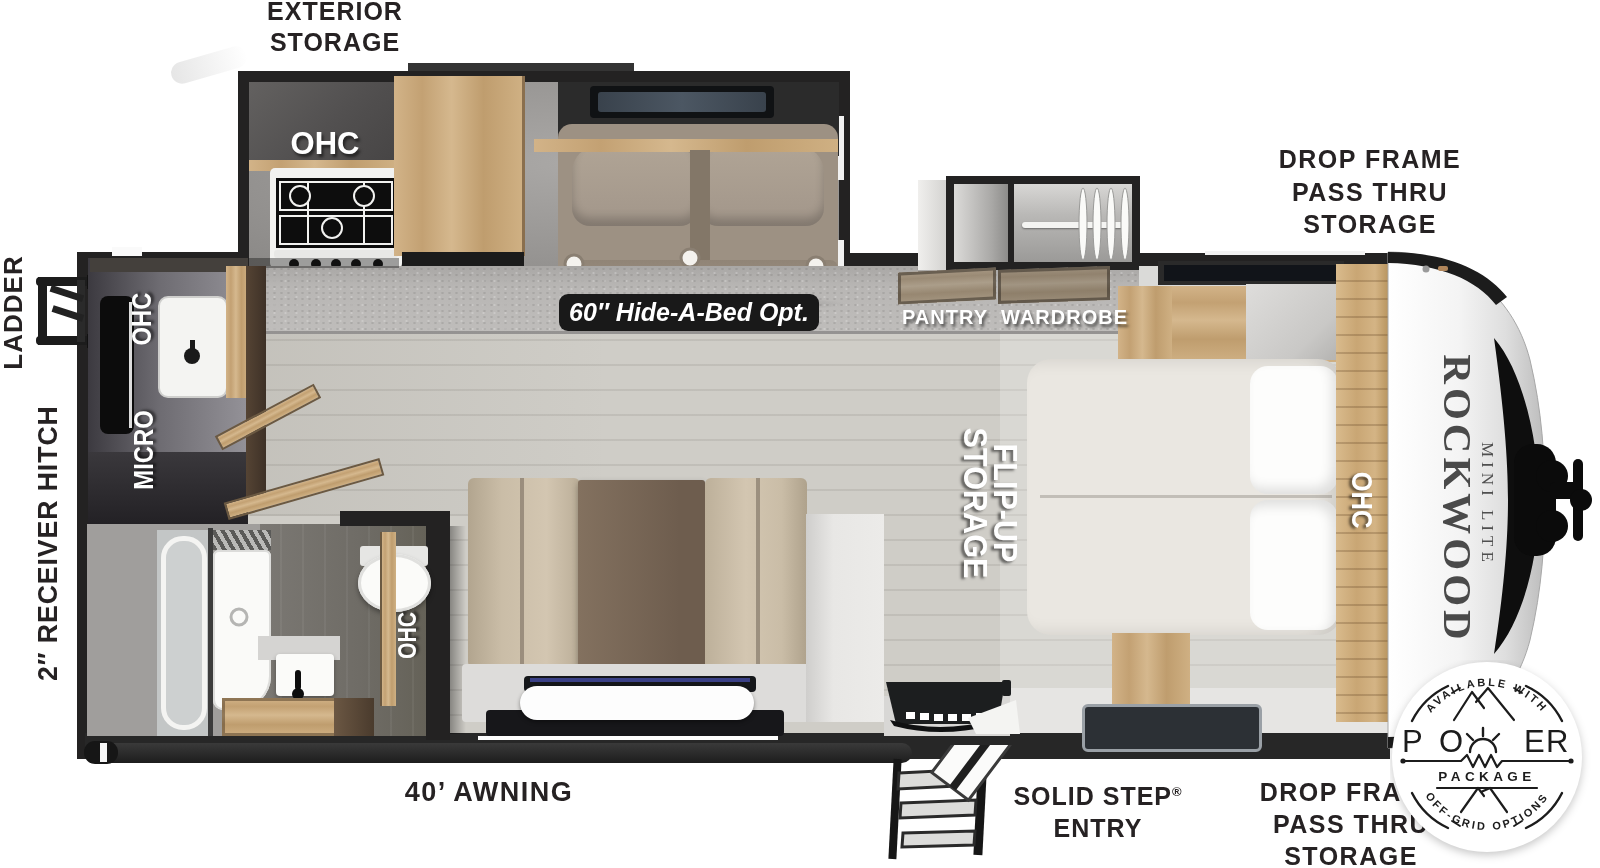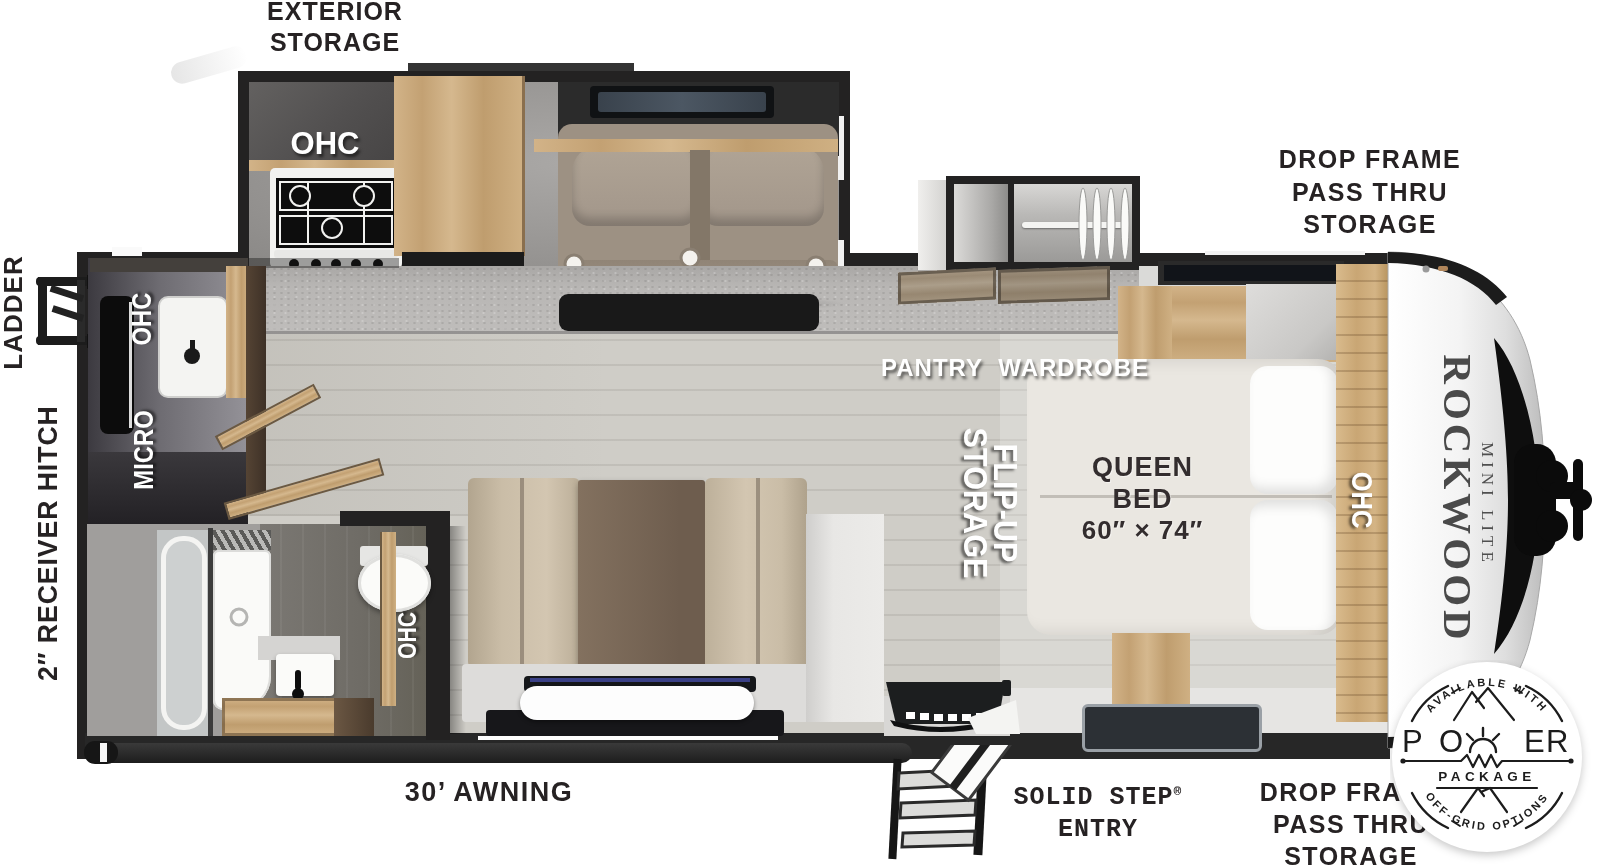--- a/index.html
+++ b/index.html
@@ -13,23 +13,23 @@
   .woodh{background:linear-gradient(180deg,#d2b388 0%,#c3a173 22%,#d5b88e 45%,#bf9d6e 70%,#cfb083 100%);}
 </style>
 </head>
 <body>
 <div id="c">
 
 <div class="lbl" style="left:235px;top:-4px;width:200px;font-size:25px;line-height:31px;letter-spacing:1px;">EXTERIOR<br>STORAGE</div>
 
 <div class="lbl" style="left:1250px;top:143px;width:240px;font-size:25px;line-height:32.5px;letter-spacing:1.5px;">DROP FRAME<br>PASS THRU<br>STORAGE</div>
 
-<div class="lbl" style="left:389px;top:777px;width:200px;font-size:27px;letter-spacing:1.5px;">30’ AWNING</div>
-
-<div class="lbl" style="left:998px;top:776px;width:200px;font-size:25px;line-height:32px;letter-spacing:1px;font-family:Liberation Mono, monospace;">SOLID STEP<sup style="font-size:13px;">®</sup><br>ENTRY</div>
+<div class="lbl" style="left:389px;top:777px;width:200px;font-size:27px;letter-spacing:1.5px;">40’ AWNING</div>
+
+<div class="lbl" style="left:998px;top:776px;width:200px;font-size:25px;line-height:32px;letter-spacing:1px;">SOLID STEP<sup style="font-size:13px;">®</sup><br>ENTRY</div>
 
 <div class="lbl" style="left:1231px;top:776px;width:240px;font-size:25px;line-height:32px;letter-spacing:1.5px;">DROP FRAME<br>PASS THRU<br>STORAGE</div>
 
 <div class="lbl rot" style="left:-47px;top:297px;width:120px;font-size:26px;transform:rotate(-90deg);">LADDER</div>
 
 <div class="lbl rot" style="left:-92px;top:532px;width:280px;font-size:28px;transform:rotate(-90deg) scaleX(.95);">2″ RECEIVER HITCH</div>
 
 <div class="abs" style="left:170px;top:54px;width:78px;height:22px;background:linear-gradient(90deg,rgba(140,140,140,.22),rgba(140,140,140,0));transform:rotate(-16deg);border-radius:11px;"></div>
 
 <div class="abs" style="left:90px;top:266px;width:1300px;height:470px;background:#cfcdc7;"></div>
@@ -142,20 +142,21 @@
 
 <div class="abs" style="left:243px;top:266px;width:897px;height:68px;background:linear-gradient(180deg,#a9a7a5 0%,#b8b6b4 30%,#bfbdbb 100%);"></div>
 
 <div class="abs" style="left:243px;top:266px;width:897px;height:68px;background-image:radial-gradient(rgba(80,78,76,.16) 1px, rgba(0,0,0,0) 1.4px),radial-gradient(rgba(255,255,255,.22) 1px, rgba(0,0,0,0) 1.4px);background-size:7px 6px,11px 8px;background-position:0 0,4px 3px;"></div>
 
 <div class="abs" style="left:556px;top:296px;width:292px;height:16px;background:radial-gradient(ellipse,rgba(0,0,0,.35),rgba(0,0,0,0) 70%);"></div>
 
 
 <div class="abs" style="left:559px;top:294px;width:260px;height:37px;background:#191919;border-radius:9px;"></div>
 
+<div class="wlbl" style="left:559px;top:298px;width:260px;font-size:25px;font-style:italic;text-shadow:none;">60″ Hide-A-Bed Opt.</div>
 
 <div class="abs" style="left:249px;top:258px;width:150px;height:10px;background:rgba(0,0,0,.35);"></div>
 
 <div class="abs" style="left:243px;top:331px;width:897px;height:3px;background:rgba(0,0,0,.22);"></div>
 
 <div class="abs" style="left:250px;top:334px;width:360px;height:182px;background:linear-gradient(90deg,rgba(100,95,85,.10),rgba(100,95,85,0));"></div>
 
 <div class="abs" style="left:88px;top:258px;width:160px;height:266px;background:linear-gradient(90deg,#3c3a40 0%,#6e6c72 45%,#949298 100%);"></div>
 
 <div class="abs" style="left:88px;top:452px;width:160px;height:72px;background:linear-gradient(180deg,#3a383c,#232125);"></div>
@@ -302,21 +303,21 @@
         <ellipse cx="21" cy="38" rx="4" ry="36"></ellipse>
         <ellipse cx="35" cy="38" rx="4" ry="36"></ellipse>
         <ellipse cx="49" cy="38" rx="4" ry="36"></ellipse>
   </g>
 </svg>
 
 <div class="abs woodh" style="left:898px;top:270px;width:98px;height:32px;transform:skewY(-3deg);filter:brightness(.85) saturate(.55);box-shadow:inset 0 0 0 3px rgba(60,45,30,.5);"></div>
 
 <div class="abs woodh" style="left:998px;top:268px;width:112px;height:34px;transform:skewY(-2deg);filter:brightness(.8) saturate(.55);box-shadow:inset 0 0 0 3px rgba(60,45,30,.5);"></div>
 
-<div class="wlbl" style="left:860px;top:306px;width:310px;font-size:24px;letter-spacing:1px;margin-top:48px;">PANTRY&nbsp; WARDROBE</div>
+<div class="wlbl" style="left:860px;top:306px;width:310px;font-size:20px;letter-spacing:1px;">PANTRY&nbsp; WARDROBE</div>
 
 <div class="abs" style="left:1139px;top:266px;width:251px;height:22px;background:#dadad8;"></div>
 
 <div class="abs" style="left:1158px;top:261px;width:186px;height:24px;background:#2a2a2a;"></div>
 
 <div class="abs" style="left:1164px;top:265px;width:174px;height:16px;background:#111419;"></div>
 
 <div class="abs" style="left:1205px;top:251px;width:160px;height:4px;background:#f2f2f2;"></div>
 
 <div class="abs woodh" style="left:1118px;top:286px;width:224px;height:76px;"></div>
@@ -328,21 +329,20 @@
 <div class="wlbl rot" style="left:891px;top:473px;width:200px;font-size:34px;line-height:30px;transform:rotate(90deg) scaleX(.9);text-align:center;">FLIP-UP<br>STORAGE</div>
 
 <div class="abs" style="left:1027px;top:359px;width:315px;height:276px;background:#eae7e1;border-radius:24px;box-shadow:inset -14px 0 18px rgba(0,0,0,.12);"></div>
 
 <div class="abs" style="left:1040px;top:495px;width:292px;height:3px;background:rgba(120,115,105,.35);"></div>
 
 <div class="abs" style="left:1250px;top:366px;width:88px;height:128px;background:#fdfdfc;border-radius:18px;box-shadow:inset -6px -6px 12px rgba(0,0,0,.12);"></div>
 
 <div class="abs" style="left:1250px;top:500px;width:88px;height:130px;background:#fdfdfc;border-radius:18px;box-shadow:inset -6px 6px 12px rgba(0,0,0,.12);"></div>
 
-<div class="lbl" style="left:1040px;top:452px;width:205px;font-size:27px;line-height:31.5px;color:#332d2e;text-shadow:1px 1px 1px rgba(255,255,255,.55);">QUEEN<br>BED<br><span style="font-size:26px;">60″ × 74″</span></div>
 
 <div class="abs wood" style="left:1112px;top:633px;width:78px;height:78px;"></div>
 
 <div class="abs" style="left:1336px;top:264px;width:52px;height:458px;background:linear-gradient(90deg,#d9bb8d 0%,#c9a674 40%,#d4b485 75%,#b9955f 100%);"></div>
 <div class="abs" style="left:1336px;top:264px;width:52px;height:458px;background:repeating-linear-gradient(180deg,rgba(0,0,0,0) 0 16px,rgba(90,60,30,.25) 16px 18px);"></div>
 
 <div class="wlbl rot" style="left:1302px;top:483px;width:120px;font-size:30px;transform:rotate(90deg) scaleX(.85);">OHC</div>
 
 <div class="abs" style="left:1082px;top:704px;width:180px;height:48px;background:#2c3035;border:3px solid #9aa0a6;border-radius:6px;box-sizing:border-box;"></div>
 

